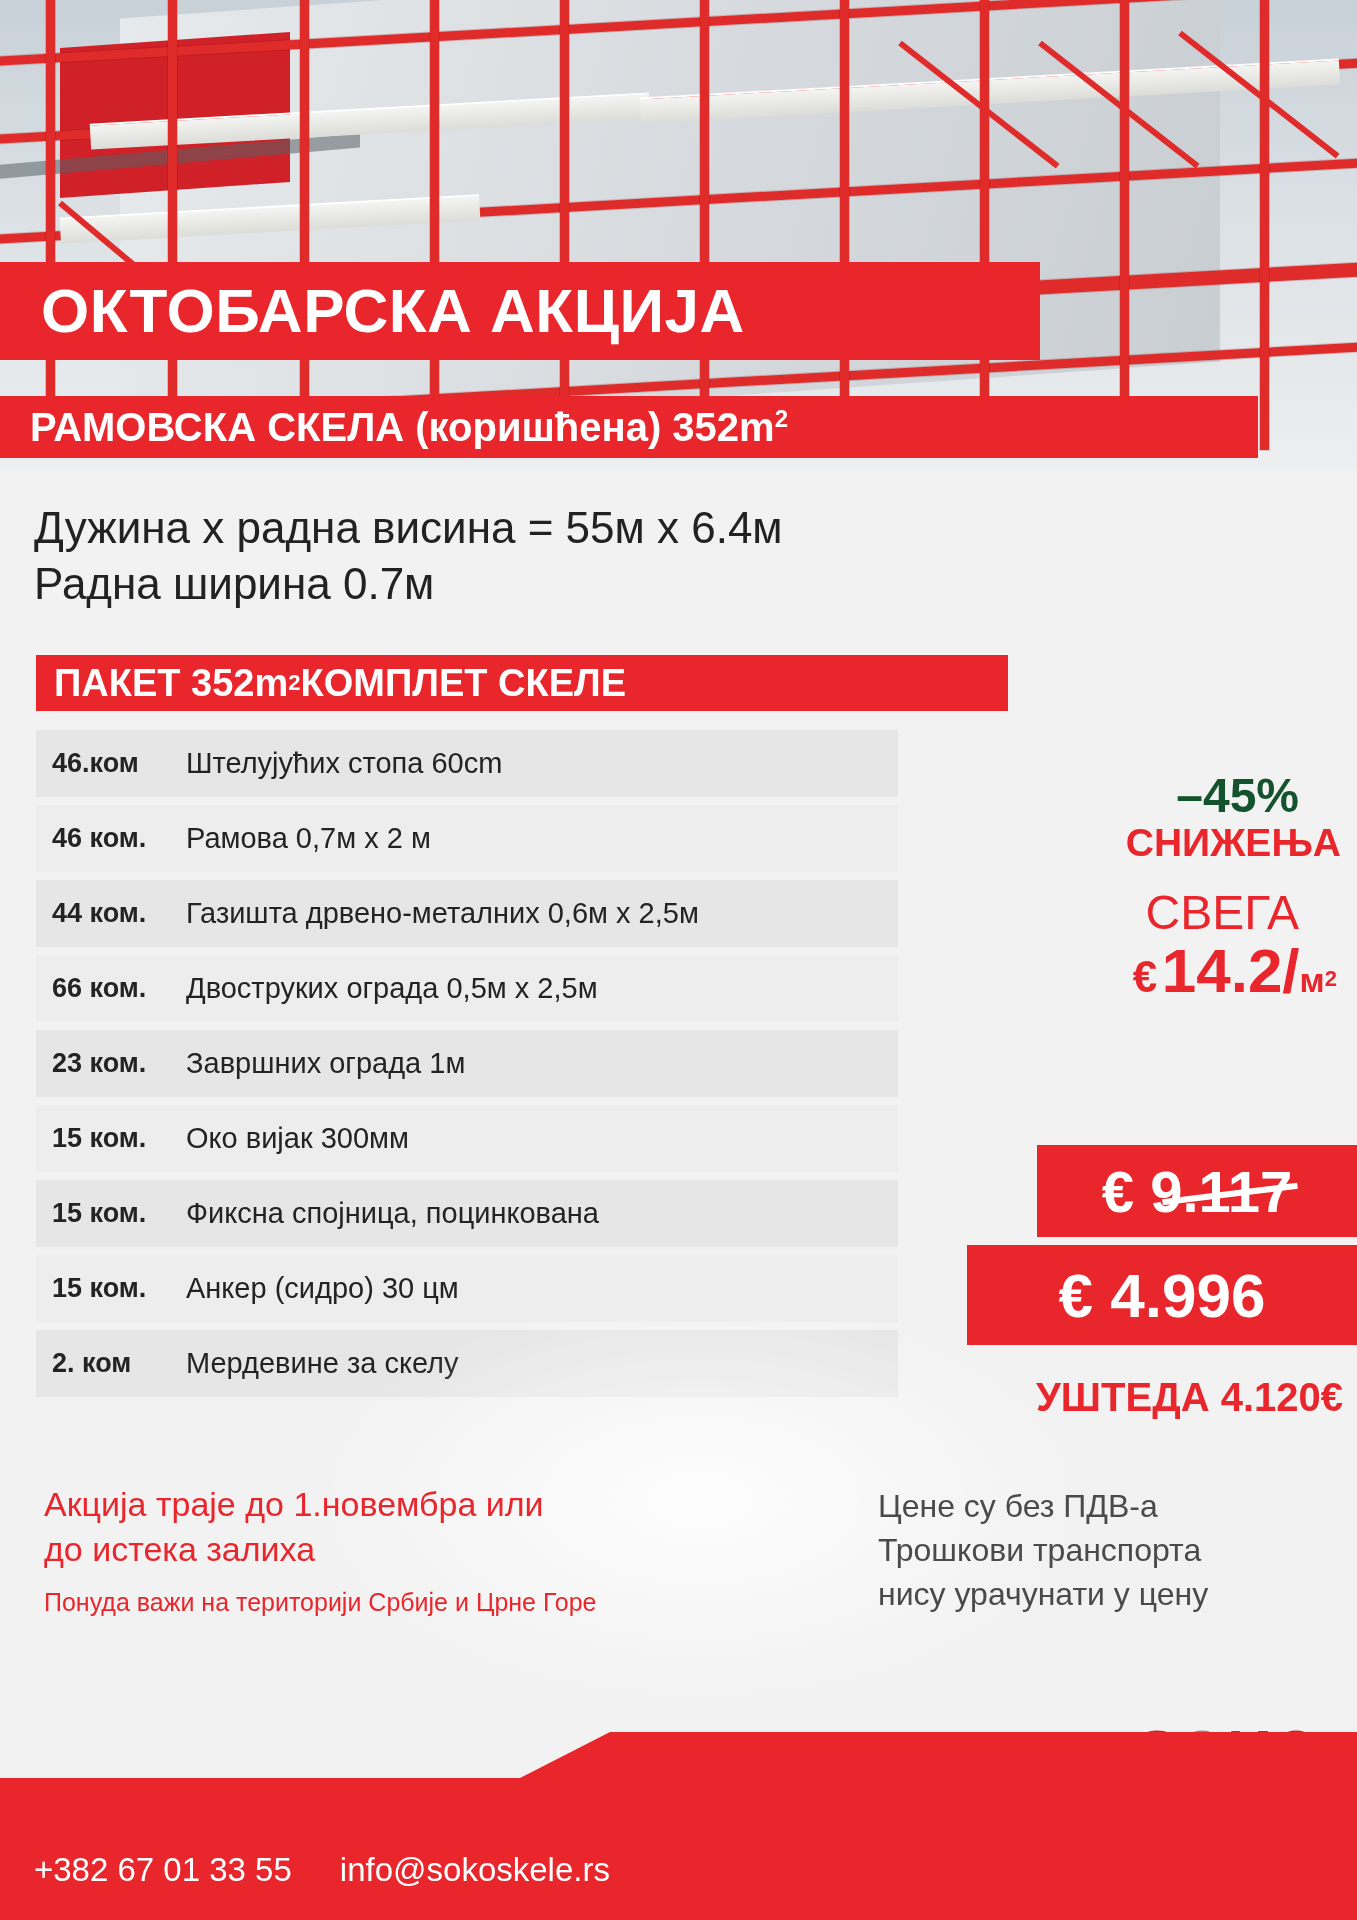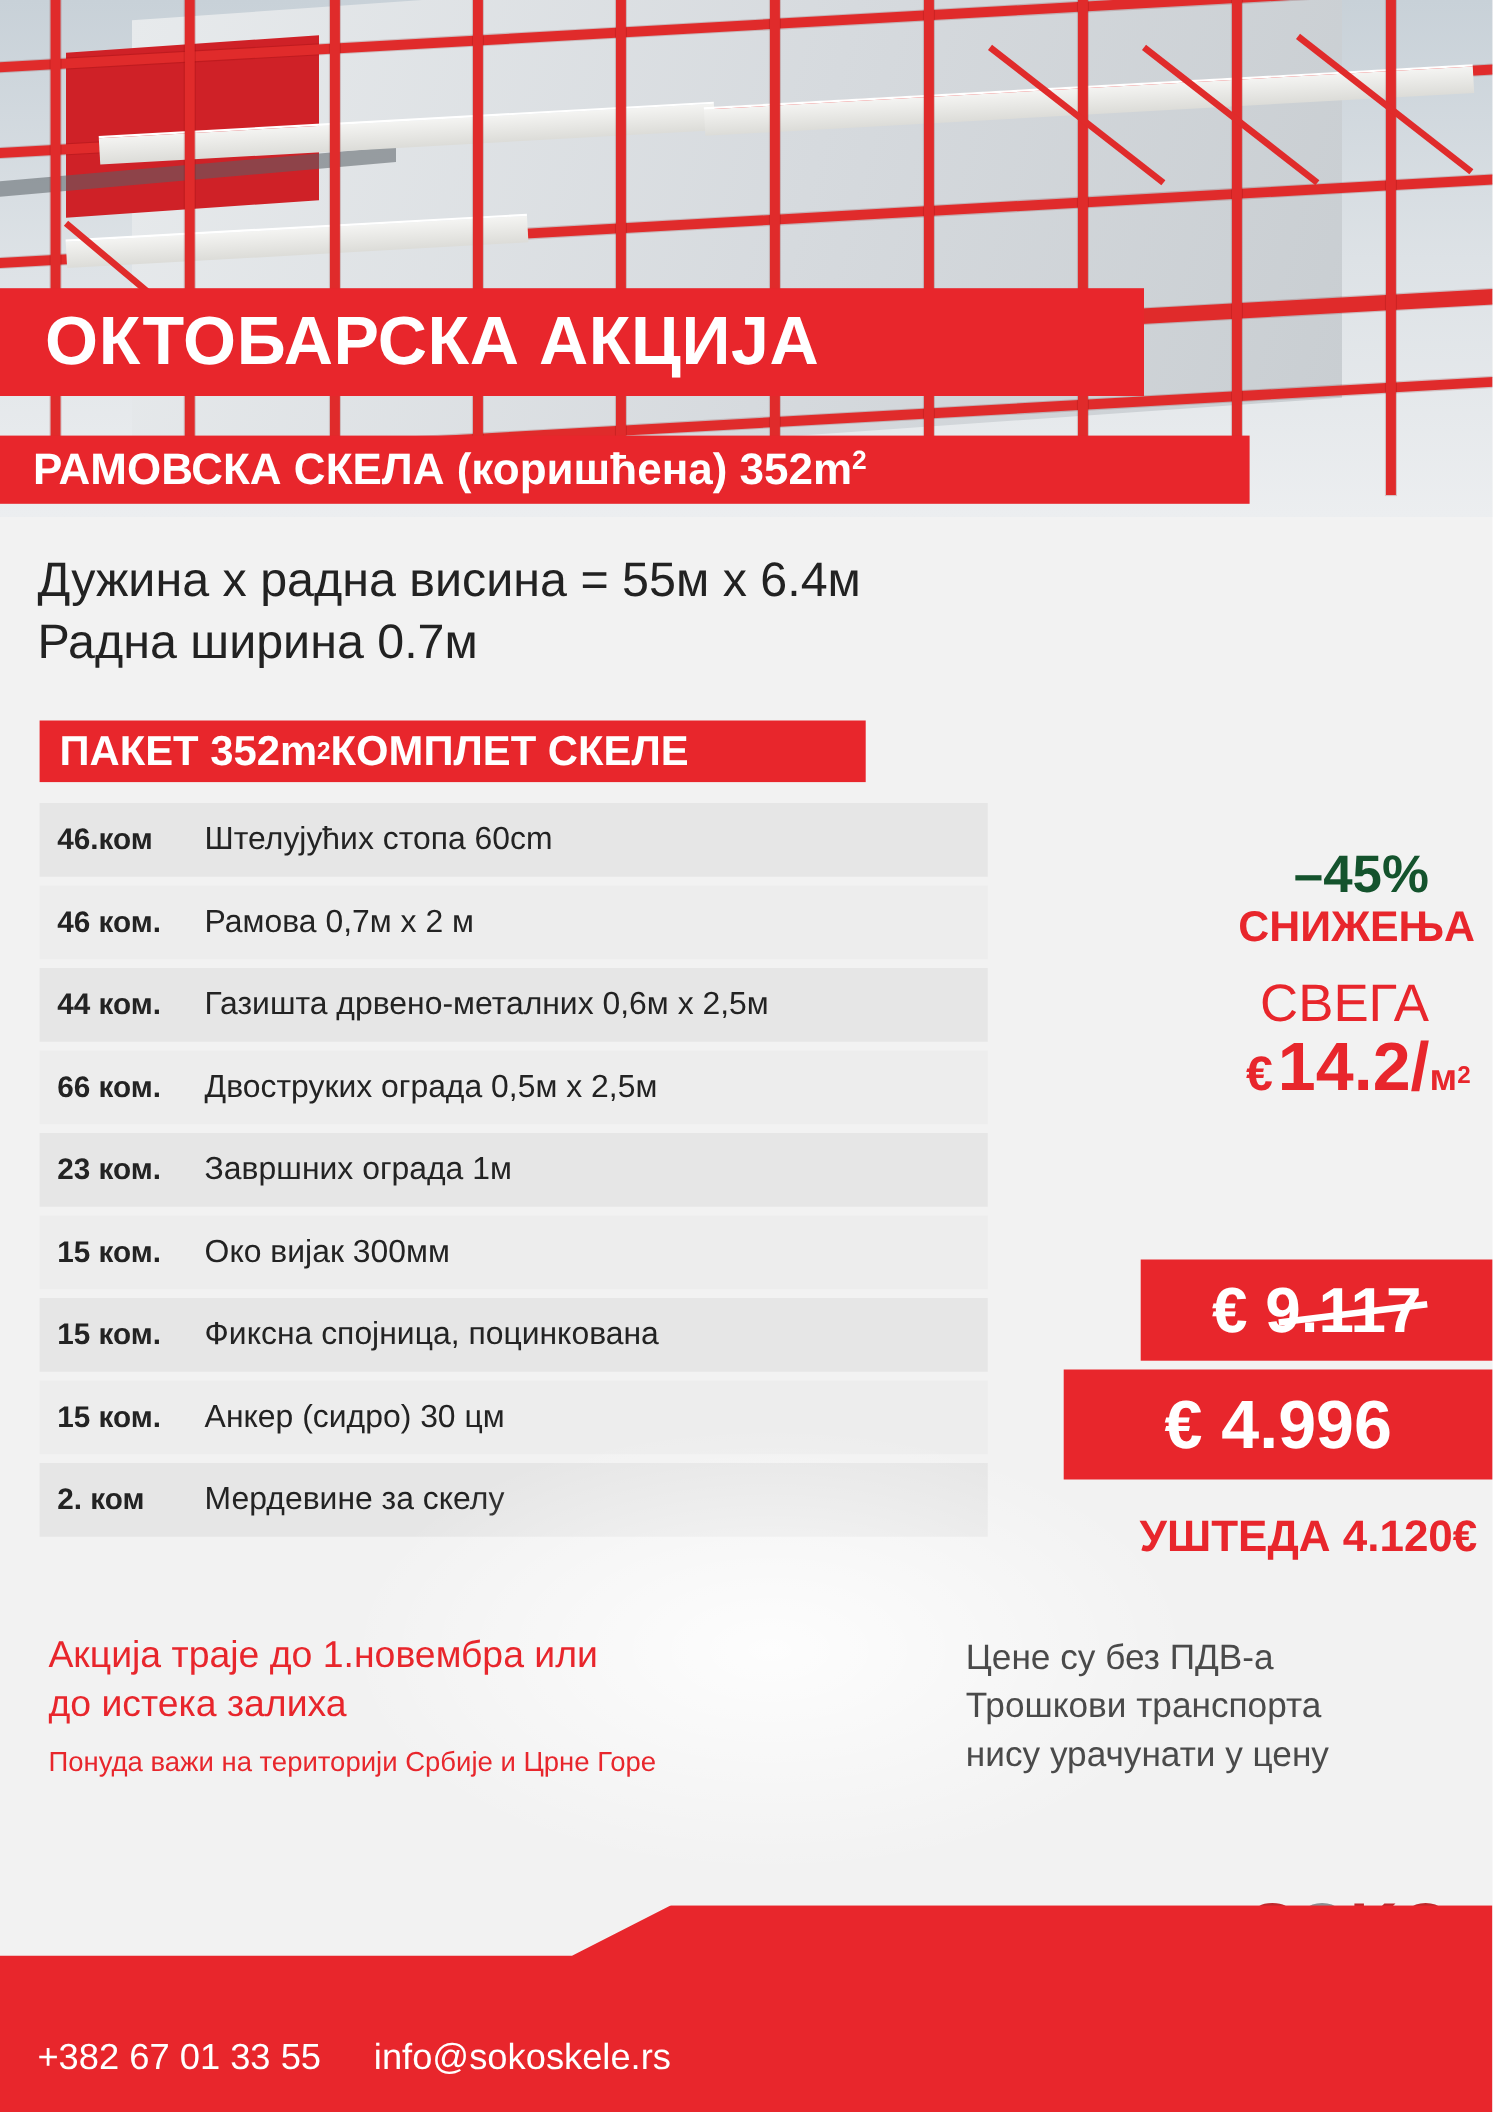--- a/index.html
+++ b/index.html
@@ -67,41 +67,41 @@
     background: #e8262c;
     display: flex; align-items: center;
   }
   .band-main h1 {
     color: #fff; font-size: 62px; font-weight: bold; letter-spacing: .5px;
     padding-left: 41px; line-height: 1;
     white-space: nowrap;
   }
   .band-sub {
     position: absolute; left: 0; top: 396px;
-    width: 1136px; height: 62px;
+    width: 1258px; height: 62px;
     background: #e8262c;
     display: flex; align-items: center;
   }
   .band-sub h2 {
     color: #fff; font-size: 40px; font-weight: bold;
     padding-left: 30px; line-height: 1; white-space: nowrap;
   }
   .band-sub sup { font-size: 24px; vertical-align: super; }
 
   
   .dims {
     position: absolute; left: 34px; top: 500px;
     color: #222; font-size: 44px; line-height: 1.28;
     font-weight: 400;
   }
 
   
   .pkg-head {
     position: absolute; left: 36px; top: 655px;
-    width: 751px; height: 56px;
+    width: 972px; height: 56px;
     background: #e8262c; color: #fff;
     font-size: 38px; font-weight: bold;
     display: flex; align-items: center; padding-left: 18px;
     white-space: nowrap;
   }
   .pkg-head sup { font-size: 22px; vertical-align: super; }
 
   
   .items {
     position: absolute; left: 36px; top: 730px;

